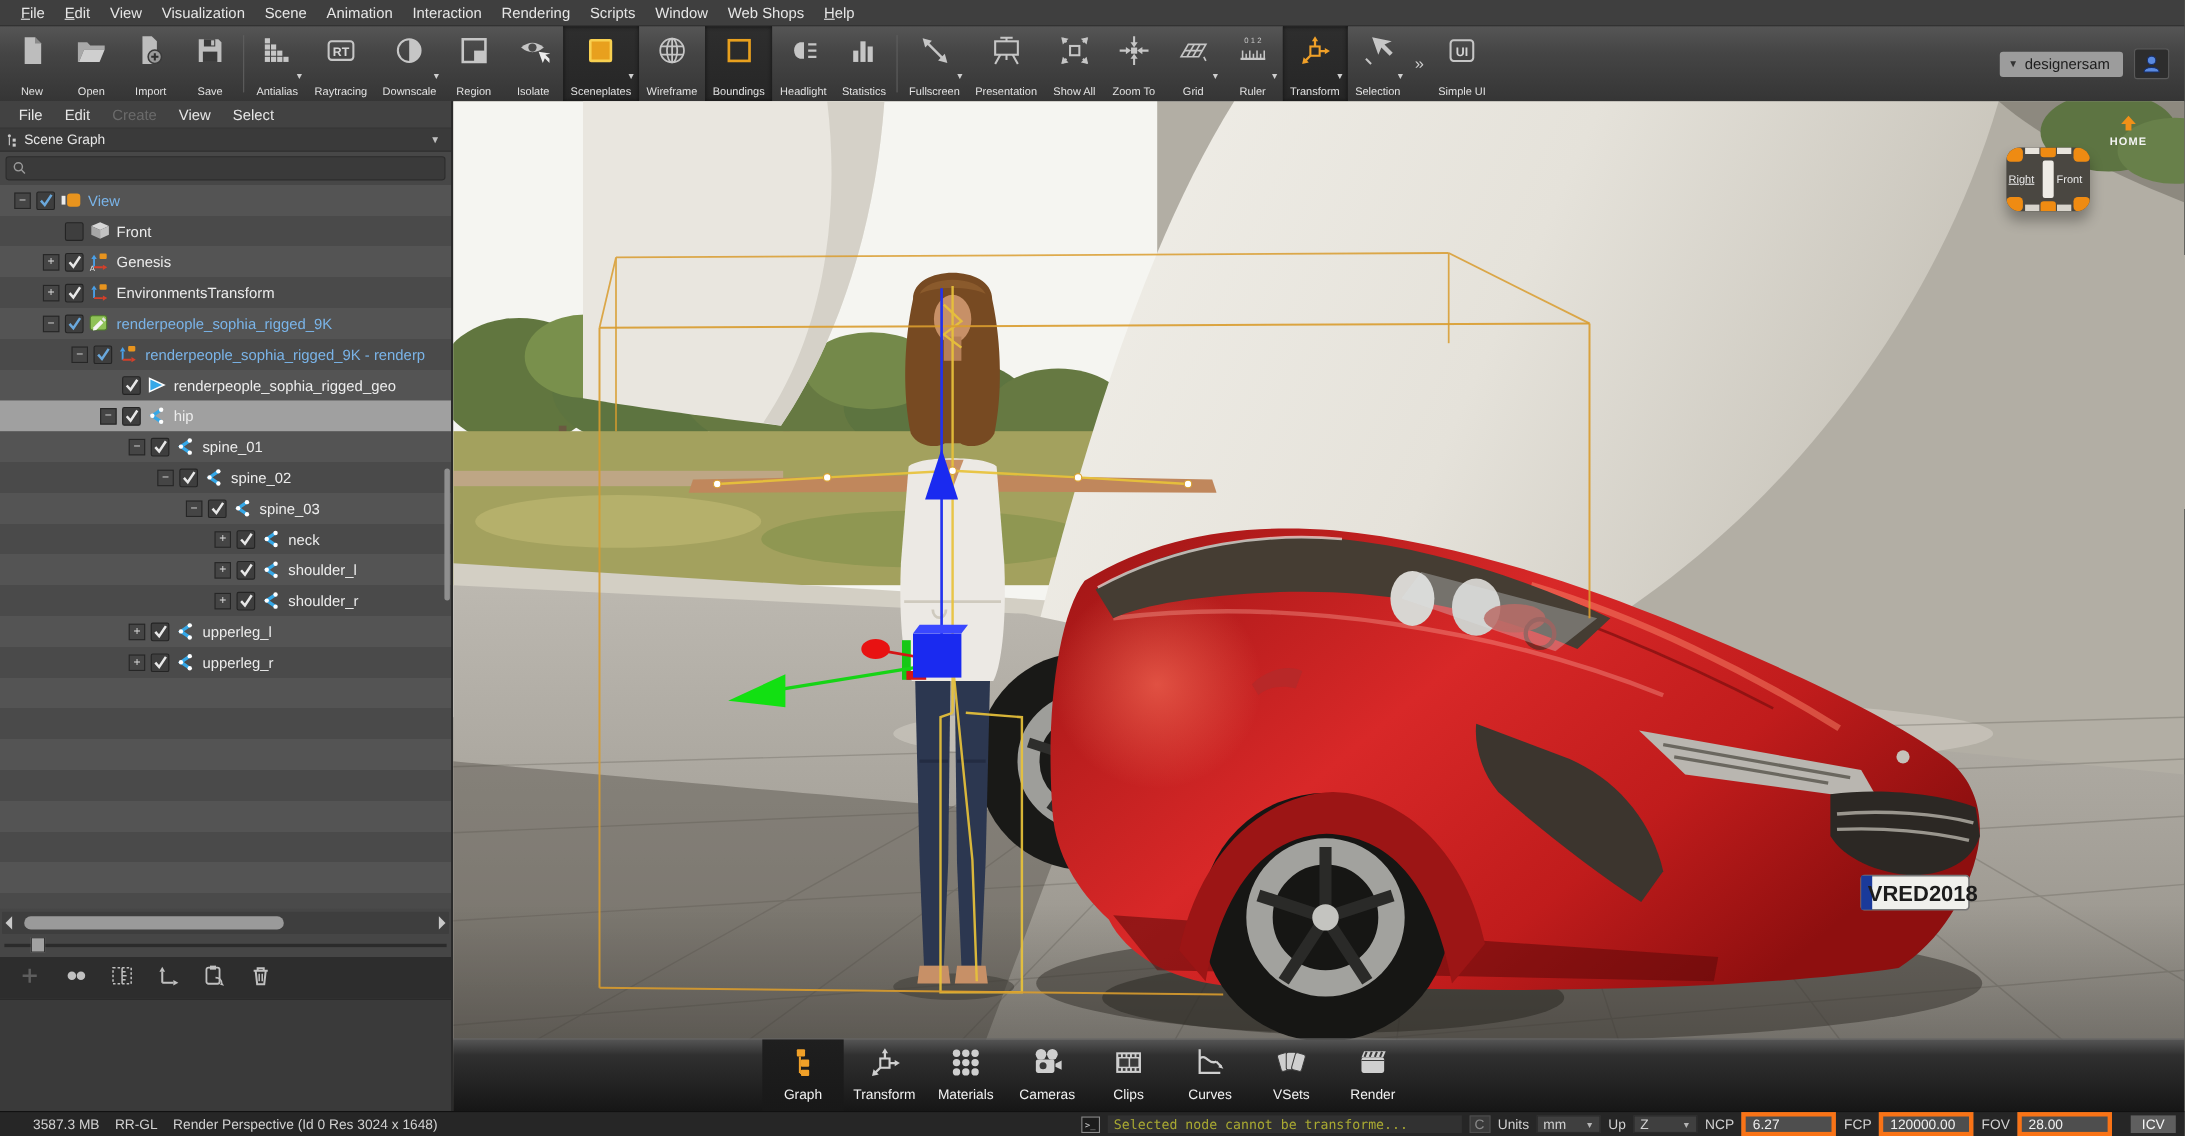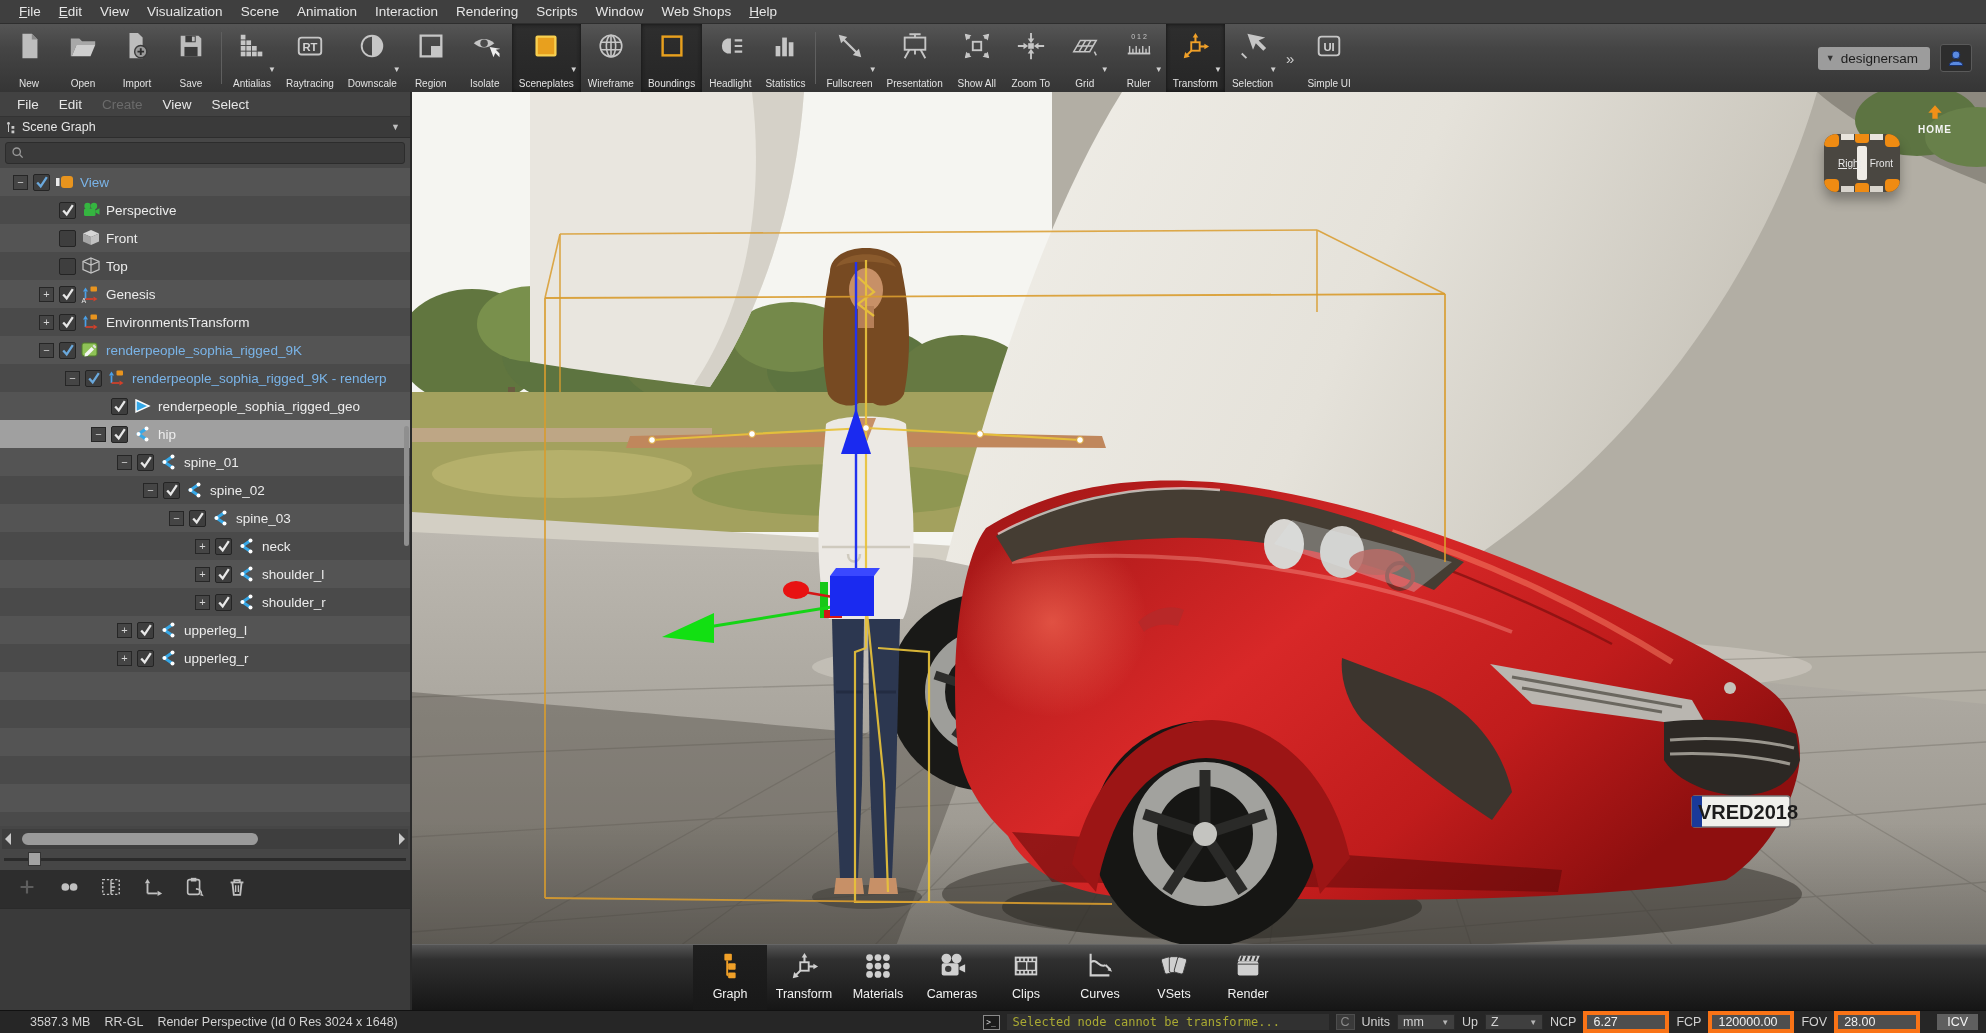--- a/index.html
+++ b/index.html
@@ -110,21 +110,21 @@
   .navcube .c-tl { top:0; left:0; } .navcube .c-tr { top:0; right:0; }
   .navcube .c-bl { bottom:0; left:0; } .navcube .c-br { bottom:0; right:0; }
   .navcube .strip-t1 { position:absolute; top:0; left:17px; width:13px; height:6px; background:#e8e4dc; }
   .navcube .strip-t2 { position:absolute; top:0; right:17px; width:13px; height:6px; background:#e8e4dc; }
   .navcube .strip-b1 { position:absolute; bottom:0; left:17px; width:13px; height:6px; background:#d8d4cc; }
   .navcube .strip-b2 { position:absolute; bottom:0; right:17px; width:13px; height:6px; background:#d8d4cc; }
   .navcube .tab-t { position:absolute; top:0; left:31px; width:14px; height:9px; background:#ef8b12; border-radius:0 0 3px 3px;}
   .navcube .tab-b { position:absolute; bottom:0; left:31px; width:14px; height:9px; background:#ef8b12; border-radius:3px 3px 0 0;}
   .navcube .mid { position:absolute; top:12px; left:33px; width:10px; height:34px; background:#efece6; border-radius:2px;}
   .navcube .face { position:absolute; top:24px; font-size:10px; color:#e8e8e8; }
-  .navcube .f-right { left:14px;text-decoration:underline; } .navcube .f-front { right:7px; }
+  .navcube .f-right { left:2px;text-decoration:underline; } .navcube .f-front { right:7px; }
 
   .dock { position:absolute; left:0; right:0; bottom:0; height:66px;
           background:linear-gradient(#555 0,#303030 22%,#161616 100%);
           border-top:1px solid #666; display:flex; justify-content:center; }
   .dock-items { display:flex; margin-right:420px; }
   .dock-item { width:74px; display:flex; flex-direction:column; align-items:center;
                padding-top:6px; gap:2px; }
   .dock-item.active { background:linear-gradient(#1f1f1f,#181818); }
   .dock-item svg { width:30px; height:30px; }
   .dock-label { font-size:12.5px; color:#f2f2f2; }
@@ -485,55 +485,27 @@
               </svg>
             </div>
             <span class="t-icon"><svg viewBox="0 0 20 18">
                 <rect x="1" y="5" width="3.5" height="8" fill="#ececec"></rect>
                 <rect x="6" y="3" width="12" height="12" rx="3" fill="#e8941e"></rect>
               </svg></span>
             <span class="t-label">View</span>
           </div>
           <div class="trow" style="padding-left: 39px;">
             <div class="t-exp none"></div>
-            <div class="t-cb">
-              <svg viewBox="0 0 16 16">
-                <path d="M2.5 8.5l4 4.5L13.5 2.5" fill="none" stroke="#e8e8e8" stroke-width="2.6"></path>
-              </svg>
-            </div>
-            <span class="t-icon"><svg viewBox="0 0 20 18">
-                <g fill="#35b540">
-                  <circle cx="6.5" cy="5" r="3.2"></circle>
-                  <circle cx="13" cy="5" r="3.2"></circle>
-                  <rect x="3" y="7.5" width="11.5" height="7.5" rx="1.5"></rect>
-                  <path d="M14.5 9.5l4-2.2v6.4l-4-2.2z"></path>
-                </g>
-              </svg></span>
-            <span class="t-label">Perspective</span>
-          </div>
-          <div class="trow" style="padding-left: 39px;">
-            <div class="t-exp none"></div>
             <div class="t-cb"></div>
             <span class="t-icon"><svg viewBox="0 0 20 18">
                 <path d="M10 1l8 3.5-8 3.5-8-3.5z" fill="#d6d6d6"></path>
                 <path d="M2 4.5l8 3.5v8l-8-3.5z" fill="#a6a6a6"></path>
                 <path d="M18 4.5l-8 3.5v8l8-3.5z" fill="#c2c2c2"></path>
               </svg></span>
             <span class="t-label">Front</span>
-          </div>
-          <div class="trow" style="padding-left: 39px;">
-            <div class="t-exp none"></div>
-            <div class="t-cb"></div>
-            <span class="t-icon"><svg viewBox="0 0 20 18">
-                <g fill="none" stroke="#c5c5c5" stroke-width="1.2">
-                  <path d="M10 1l8 3.5v8L10 16l-8-3.5v-8z"></path>
-                  <path d="M10 1v7M2 4.5l8 3.5l8-3.5M10 8v8"></path>
-                </g>
-              </svg></span>
-            <span class="t-label">Top</span>
           </div>
           <div class="trow" style="padding-left: 39px;">
             <div class="t-exp">+</div>
             <div class="t-cb">
               <svg viewBox="0 0 16 16">
                 <path d="M2.5 8.5l4 4.5L13.5 2.5" fill="none" stroke="#e8e8e8" stroke-width="2.6"></path>
               </svg>
             </div>
             <span class="t-icon"><svg viewBox="0 0 20 18">
                 <path d="M4.5 14V6.5" stroke="#4aa0e8" stroke-width="1.7" fill="none"></path>

